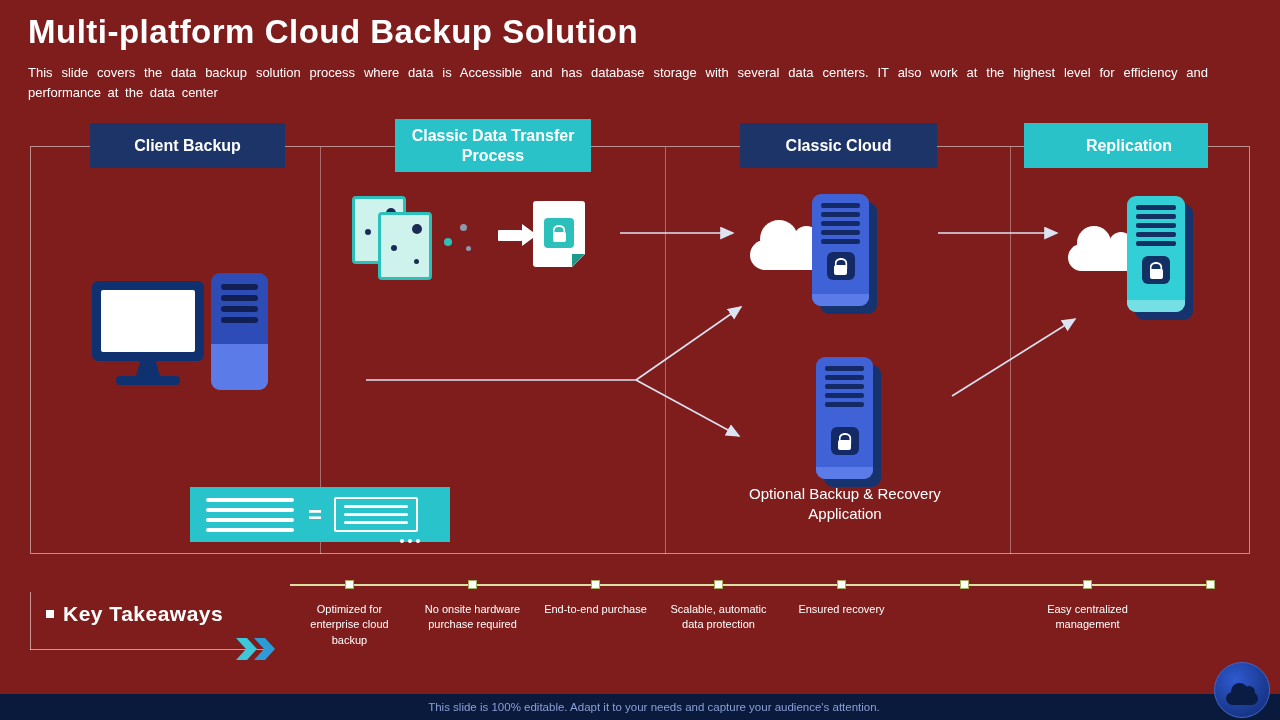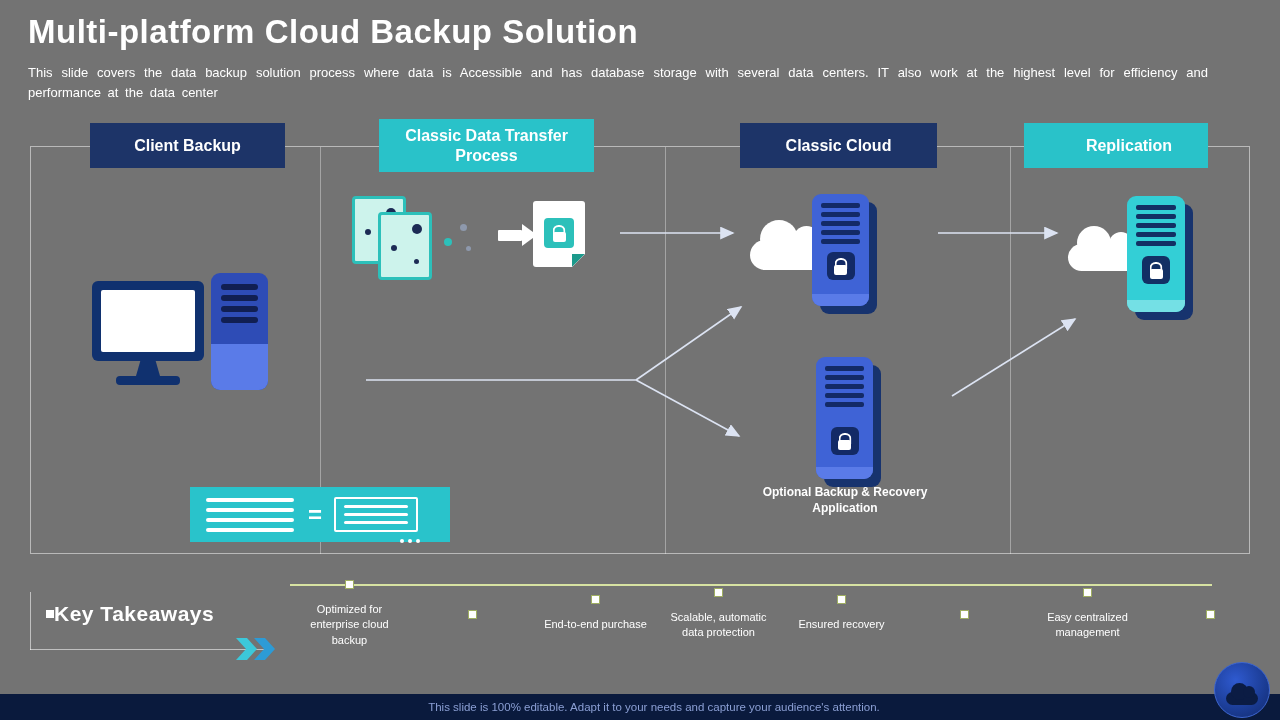--- a/index.html
+++ b/index.html
@@ -1,37 +1,37 @@
 <!DOCTYPE html>
 <html><head>
 <meta charset="utf-8">
 <style>
   * { box-sizing: border-box; margin: 0; padding: 0; }
   html,body { background:#081638; }
   .slide {
     position: relative; width: 1280px; height: 720px; overflow: hidden;
-    background: #737373; color: #fff;
+    background: #7f1d1d; color: #fff;
     font-family: "Liberation Sans", sans-serif;
   }
   
   .title { position:absolute; left:28px; top:13px; font-size:33px; font-weight:700; letter-spacing:.5px; }
   .subtitle { position:absolute; left:28px; top:63px; width:1180px; font-size:13px; line-height:1.55;
               text-align:justify; word-spacing:3px; }
   
   .frame { position:absolute; left:30px; top:146px; width:1220px; height:408px;
            border:1px solid rgba(255,255,255,.5); }
   .divider { position:absolute; top:147px; height:407px; width:1px; background:rgba(255,255,255,.35); }
   .dv1 { left:320px; } .dv2 { left:665px; } .dv3 { left:1010px; }
   
   .col-header { position:absolute; display:flex; align-items:center; justify-content:center;
                 text-align:center; font-weight:700; font-size:16px; line-height:1.25; padding:0 8px; }
   .col-header.dark { background:#1d3468; }
   .col-header.teal { background:#29c2c9; }
   .hdr-client { left:90px; top:123px; width:195px; height:45px; }
-  .hdr-transfer { left:379px; top:119px; width:215px; height:53px; }
+  .hdr-transfer { left:395px; top:119px; width:196px; height:53px; }
   .hdr-cloud { left:740px; top:123px; width:197px; height:45px; }
   .hdr-replication { left:1024px; top:123px; width:184px; height:45px;padding-left:34px; }
   
   .arrows { position:absolute; left:0; top:0; pointer-events:none; }
   .arrows line { stroke:#dce3f2; stroke-width:1.6; }
   
   .monitor { position:absolute; left:92px; top:281px; width:112px; height:80px;
              background:#10316f; border-radius:6px; padding:9px; }
   .monitor .screen { width:100%; height:100%; background:#fff; border-radius:2px; }
   .monitor-stand { position:absolute; left:136px; top:361px; width:24px; height:15px; background:#10316f;
@@ -102,31 +102,31 @@
   .server.teal-srv .s-stripes span { background:#123064; }
   .server.teal-srv .s-badge { background:#123064; }
   .server.teal-srv .s-foot { background:#74e0e5; }
   .srv-c3-top { left:812px; top:194px; width:57px; height:112px; }
   .srv-c3-top .s-badge { top:58px; }
   .srv-c3-low { left:816px; top:357px; width:57px; height:122px; }
   .srv-c3-low .s-badge { top:70px; }
   .srv-c4 { left:1127px; top:196px; width:58px; height:116px; }
   .srv-c4 .s-badge { top:60px; }
   .optional-label { position:absolute; left:735px; top:484px; width:220px; text-align:center;
-                    font-size:12px; font-weight:700; line-height:1.35; }
+                    font-size:15px; font-weight:400; line-height:1.35; }
   
   .kt-vline { position:absolute; left:30px; top:592px; width:1px; height:58px; background:rgba(255,255,255,.55); }
   .kt-hline { position:absolute; left:30px; top:649px; width:236px; height:1px; background:rgba(255,255,255,.55); }
-  .kt-head { position:absolute; left:46px; top:602px; display:flex; align-items:center; gap:0; }
+  .kt-head { position:absolute; left:46px; top:602px; display:flex; align-items:center; gap:9px; }
   .kt-bullet { width:8px; height:8px; background:#fff; }
   .kt-head h2 { font-size:21px; font-weight:700; letter-spacing:.5px; }
   .chevrons { position:absolute; left:236px; top:638px; }
   .timeline { position:absolute; left:288px; top:577px; width:984px; }
   .tl-line { position:absolute; left:2px; top:7px; width:922px; height:2px; background:#d7e2a2; }
-  .tl-items { display:flex;align-items:center; }
+  .tl-items { display:flex; }
   .tl-item { flex:1; display:flex; flex-direction:column; align-items:center; }
   .tl-marker { width:9px; height:9px; background:#fff; border:1px solid #9fae62; margin-top:3px; position:relative; z-index:1; }
   .tl-label { margin-top:13px; font-size:11px; line-height:1.4; text-align:center; padding:0 10px; }
   
   .footer-bar { position:absolute; left:0; top:694px; width:1280px; height:26px; background:#0a1a3d;
                 display:flex; align-items:center; justify-content:center; }
   .footer-bar span { font-size:11.5px; color:#8b9fd4;margin-left:28px; }
   .logo { position:absolute; left:1214px; top:662px; width:56px; height:56px; border-radius:50%;
           background:radial-gradient(circle at 38% 32%, #2f5ad0 0%, #1b3c94 60%, #122a6e 100%);
           border:1px solid #3d66d0; }
@@ -293,20 +293,21 @@
 
   <div class="timeline">
     <div class="tl-line"></div>
     <div class="tl-items">
       <div class="tl-item">
         <span class="tl-marker"></span>
         <div class="tl-label">Optimized for enterprise cloud backup</div>
       </div>
       <div class="tl-item">
         <span class="tl-marker"></span>
+        <div class="tl-label">No onsite hardware purchase required</div>
       </div>
       <div class="tl-item">
         <span class="tl-marker"></span>
         <div class="tl-label">End-to-end purchase</div>
       </div>
       <div class="tl-item">
         <span class="tl-marker"></span>
         <div class="tl-label">Scalable, automatic data protection</div>
       </div>
       <div class="tl-item">

